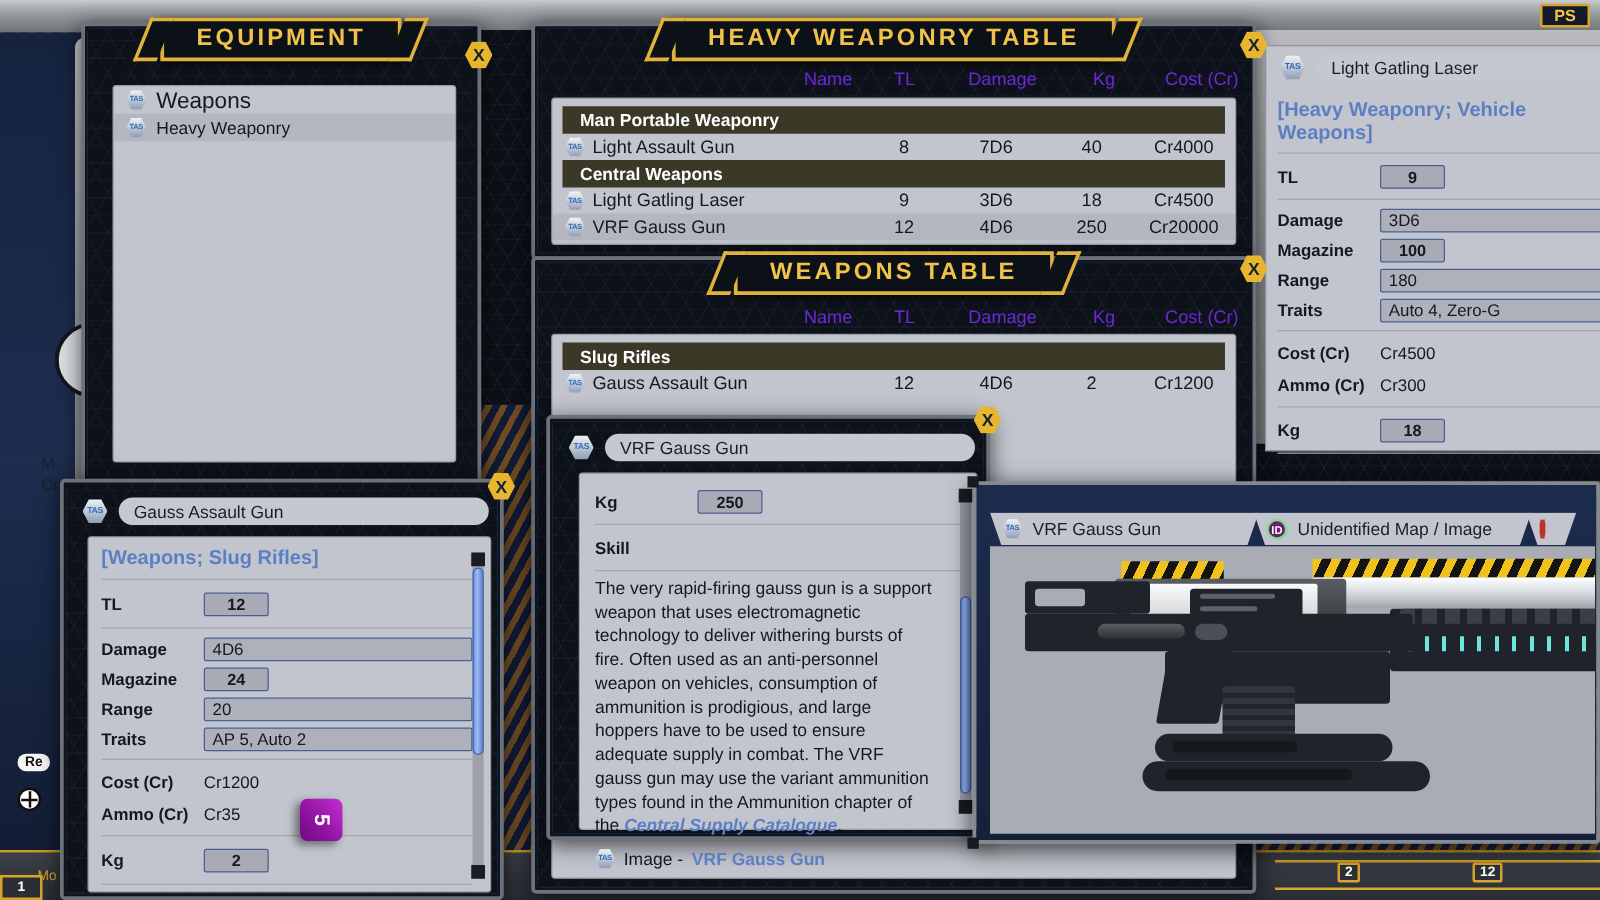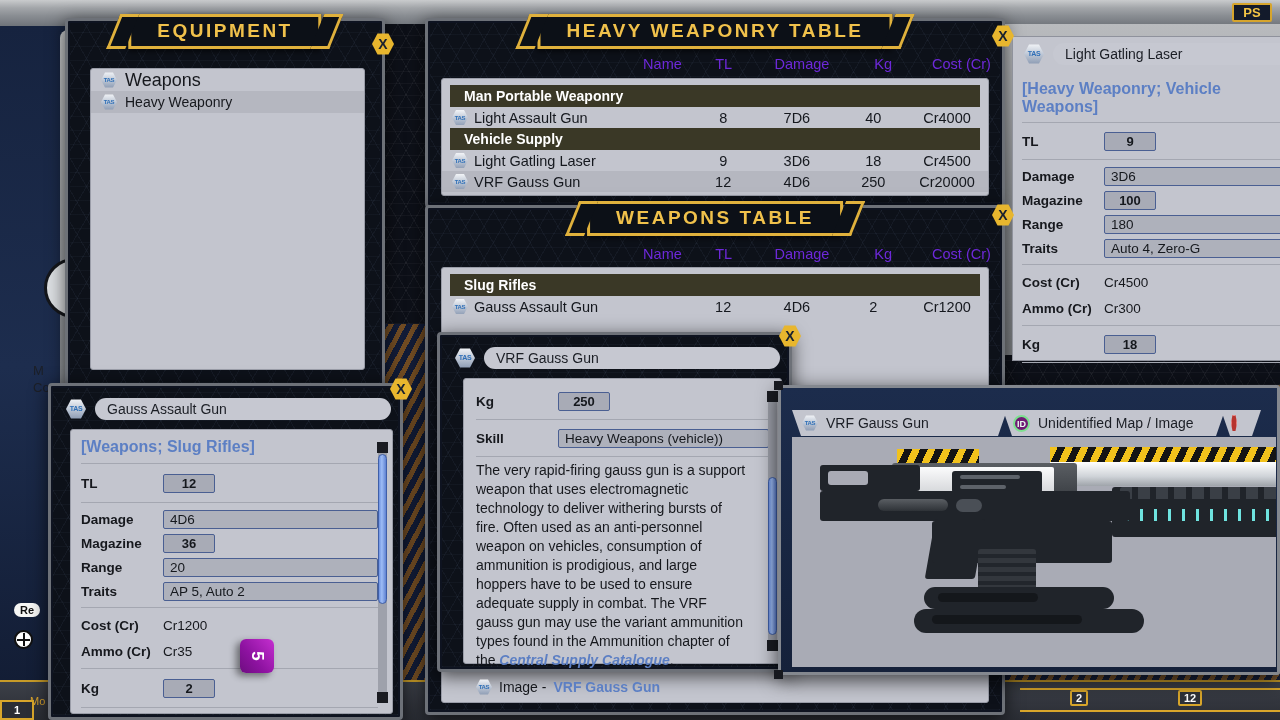--- a/index.html
+++ b/index.html
@@ -314,21 +314,21 @@
     <div class="tbl-row">
       <div class="c c-name">
           <span class="tas"></span>
           <span>Light Assault Gun</span>
         </div>
       <div class="c c-tl">8</div>
       <div class="c c-dmg">7D6</div>
       <div class="c c-kg">40</div>
       <div class="c c-cost">Cr4000</div>
     </div>
-    <div class="cat-row" style="margin-left:8px;margin-right:8px;">Vehicle Supply</div>
+    <div class="cat-row" style="margin-left:8px;margin-right:8px;">Central Weapons</div>
     <div class="tbl-row">
       <div class="c c-name">
           <span class="tas"></span>
           <span>Light Gatling Laser</span>
         </div>
       <div class="c c-tl">9</div>
       <div class="c c-dmg">3D6</div>
       <div class="c c-kg">18</div>
       <div class="c c-cost">Cr4500</div>
     </div>
@@ -436,21 +436,20 @@
 
   <div class="card" style="left:26px;top:46px;right:10px;bottom:8px;">
     <div style="padding:8px 12px 0 12px;">
       <div class="frow" style="height:28px;">
         <div class="flabel">Kg</div>
         <div class="fbtn">250</div>
       </div>
       <div class="hr"></div>
       <div class="frow" style="height:28px;">
         <div class="flabel">Skill</div>
-        <div class="finput">Heavy Weapons (vehicle))</div>
       </div>
       <div class="hr"></div>
       <div style="font-size:14px;line-height:19px;color:#16181d;padding-right:22px;margin-top:4px;">
         <span>The very rapid-firing gauss gun is a support weapon that uses electromagnetic technology to deliver withering bursts of fire. Often used as an anti-personnel weapon on vehicles, consumption of ammunition is prodigious, and large hoppers have to be used to ensure adequate supply in combat. The VRF gauss gun may use the variant ammunition types found in the Ammunition chapter of the </span><a href="#" style="color:#5c7fc4;font-style:italic;font-weight:bold;text-decoration:none;">Central Supply Catalogue</a><span>.</span>
       </div>
       <div style="display:flex;align-items:center;gap:7px;margin-top:9px;font-size:14px;color:#16181d;">
         <span class="tas"></span>
         <span>Image - </span>
         <a href="#" style="color:#5c7fc4;font-weight:bold;text-decoration:none;">VRF Gauss Gun</a>
       </div>
@@ -481,21 +480,21 @@
         <div class="flabel">TL</div>
         <div class="fbtn">12</div>
       </div>
       <div class="hr"></div>
       <div class="frow">
         <div class="flabel">Damage</div>
         <div class="finput">4D6</div>
       </div>
       <div class="frow">
         <div class="flabel">Magazine</div>
-        <div class="fbtn">36</div>
+        <div class="fbtn">24</div>
       </div>
       <div class="frow">
         <div class="flabel">Range</div>
         <div class="finput">20</div>
       </div>
       <div class="frow">
         <div class="flabel">Traits</div>
         <div class="finput">AP 5, Auto 2</div>
       </div>
       <div class="hr"></div>

